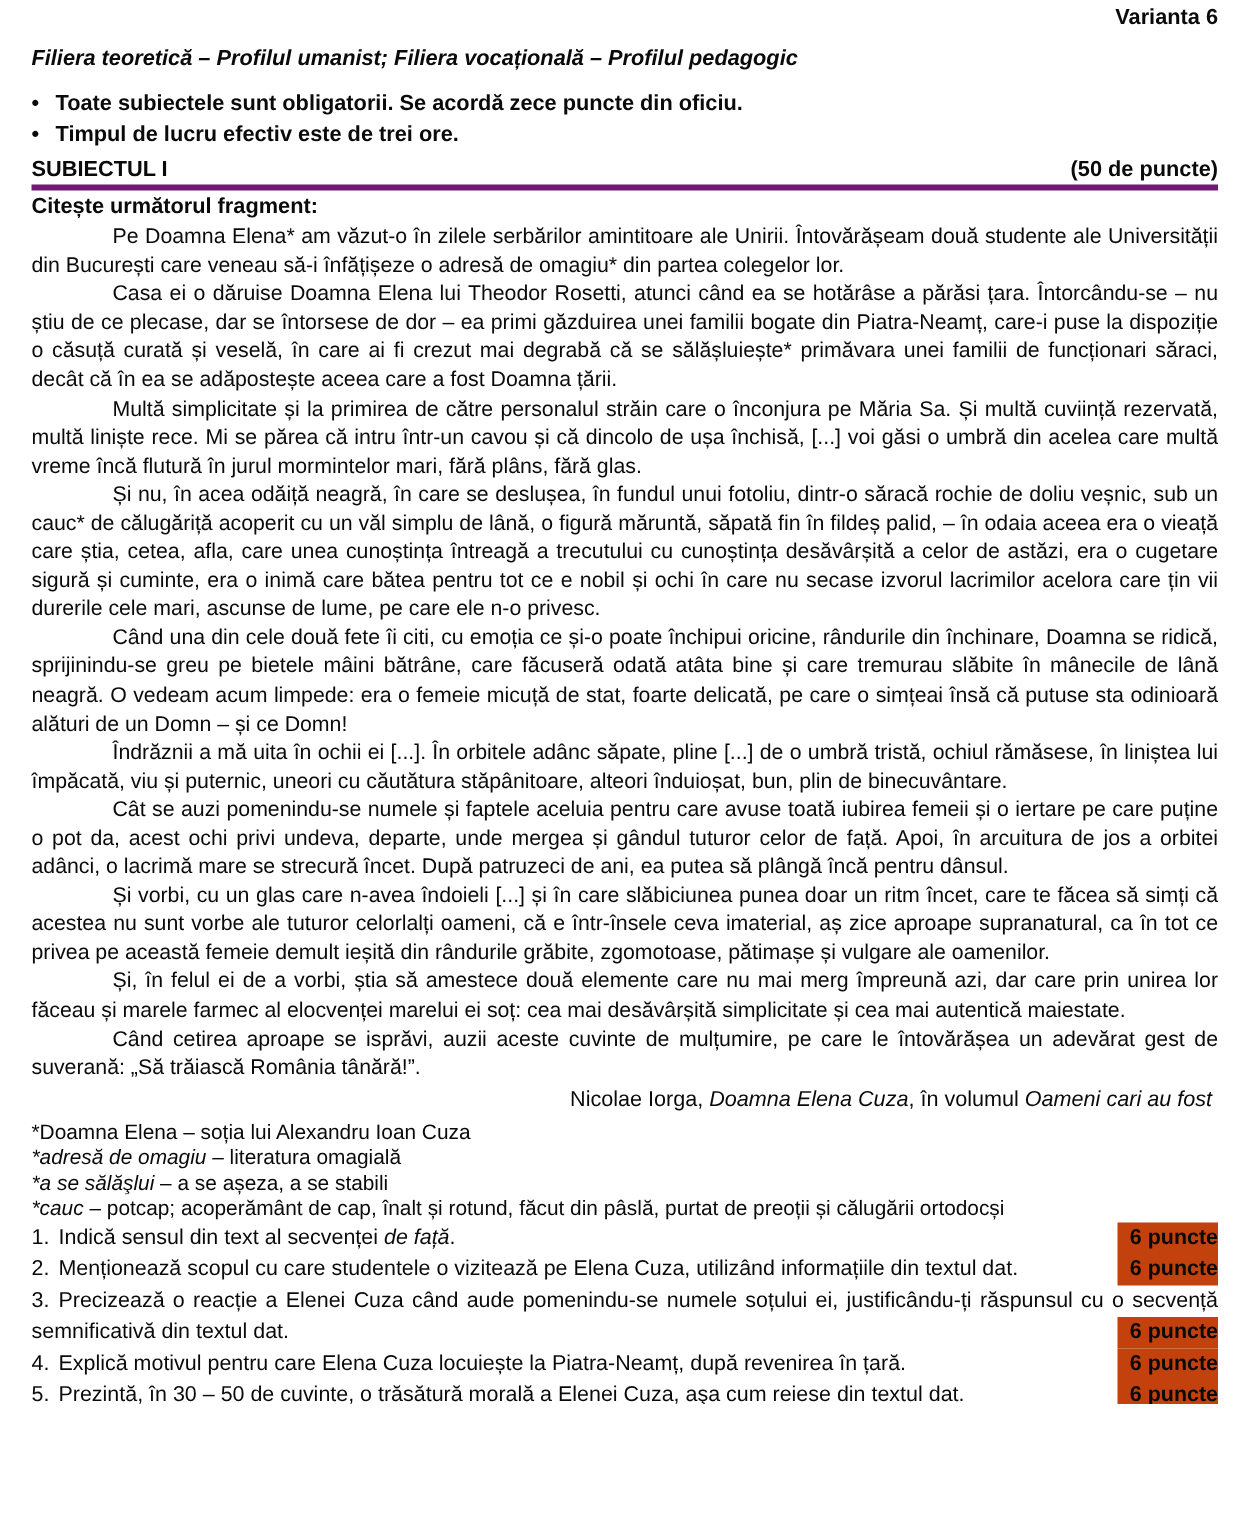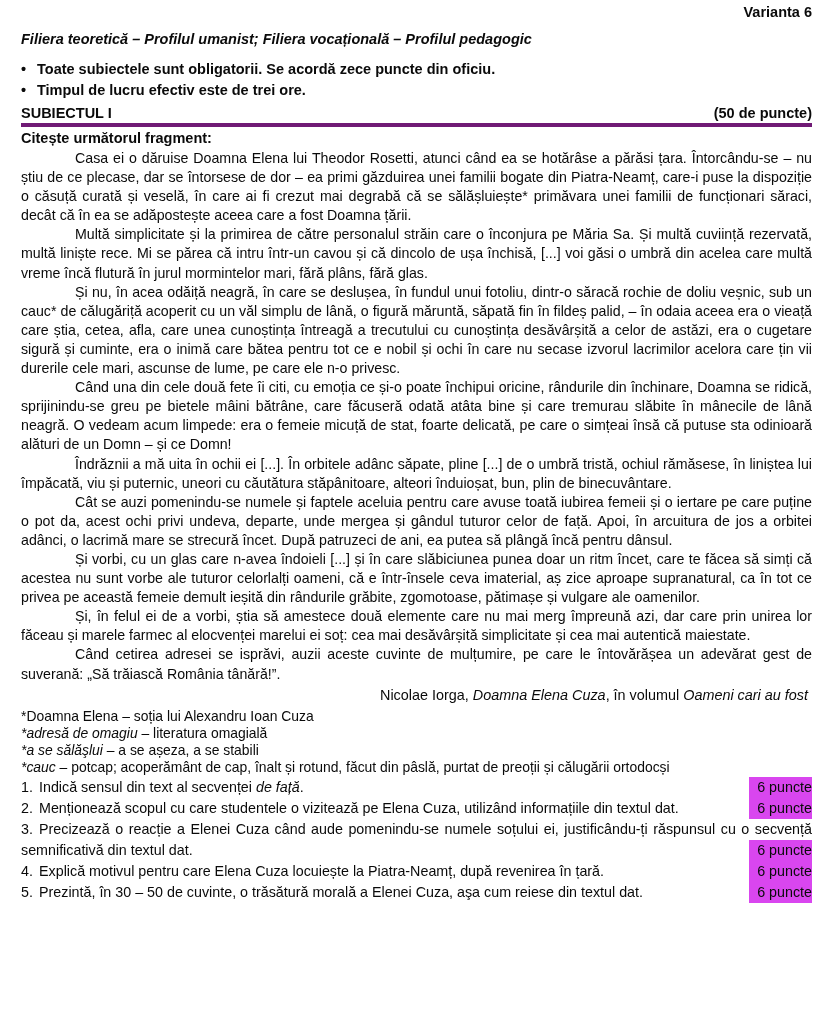--- a/index.html
+++ b/index.html
@@ -87,22 +87,22 @@
     position: relative;
     font-size: 14.3px;
     line-height: 21px;
     text-align: justify;
     padding-right: 0;
   }
   .q-number { display: inline-block; min-width: 18px; }
   .q-points {
     position: absolute;
     right: 0; bottom: 0;
-    font-weight: normal;
-    background: #d946ef;
+    font-weight: bold;
+    background: #c2410c;
     padding-left: 8px;
   }
   .q-wrap { display: block; padding-right: 70px; }
   .q-wrap.no-pad { padding-right: 70px; }
   .footer {
     position: absolute;
     left: 21px; right: 21px; top: 981px;
   }
   .footer-rule { border-top: 1.5px solid #000; margin-bottom: 3px; }
   .footer-row {
@@ -138,29 +138,30 @@
   </div>
 
   <div class="subject-row">
     <span>SUBIECTUL I</span>
     <span>(50 de puncte)</span>
   </div>
 
   <div class="read-prompt">Citește următorul fragment:</div>
 
   <div class="fragment">
+    <p>Pe Doamna Elena* am văzut-o în zilele serbărilor amintitoare ale Unirii. Întovărășeam două studente ale Universității din București care veneau să-i înfățișeze o adresă de omagiu* din partea colegelor lor.</p>
     <p>Casa ei o dăruise Doamna Elena lui Theodor Rosetti, atunci când ea se hotărâse a părăsi țara. Întorcându-se – nu știu de ce plecase, dar se întorsese de dor – ea primi găzduirea unei familii bogate din Piatra-Neamț, care-i puse la dispoziție o căsuță curată și veselă, în care ai fi crezut mai degrabă că se sălășluiește* primăvara unei familii de funcționari săraci, decât că în ea se adăpostește aceea care a fost Doamna țării.</p>
     <p>Multă simplicitate și la primirea de către personalul străin care o înconjura pe Măria Sa. Și multă cuviință rezervată, multă liniște rece. Mi se părea că intru într-un cavou și că dincolo de ușa închisă, [...] voi găsi o umbră din acelea care multă vreme încă flutură în jurul mormintelor mari, fără plâns, fără glas.</p>
     <p>Și nu, în acea odăiță neagră, în care se deslușea, în fundul unui fotoliu, dintr-o săracă rochie de doliu veșnic, sub un cauc* de călugăriță acoperit cu un văl simplu de lână, o figură măruntă, săpată fin în fildeș palid, – în odaia aceea era o vieață care știa, cetea, afla, care unea cunoștința întreagă a trecutului cu cunoștința desăvârșită a celor de astăzi, era o cugetare sigură și cuminte, era o inimă care bătea pentru tot ce e nobil și ochi în care nu secase izvorul lacrimilor acelora care țin vii durerile cele mari, ascunse de lume, pe care ele n-o privesc.</p>
     <p>Când una din cele două fete îi citi, cu emoția ce și-o poate închipui oricine, rândurile din închinare, Doamna se ridică, sprijinindu-se greu pe bietele mâini bătrâne, care făcuseră odată atâta bine și care tremurau slăbite în mânecile de lână neagră. O vedeam acum limpede: era o femeie micuță de stat, foarte delicată, pe care o simțeai însă că putuse sta odinioară alături de un Domn – și ce Domn!</p>
     <p>Îndrăznii a mă uita în ochii ei [...]. În orbitele adânc săpate, pline [...] de o umbră tristă, ochiul rămăsese, în liniștea lui împăcată, viu și puternic, uneori cu căutătura stăpânitoare, alteori înduioșat, bun, plin de binecuvântare.</p>
     <p>Cât se auzi pomenindu-se numele și faptele aceluia pentru care avuse toată iubirea femeii și o iertare pe care puține o pot da, acest ochi privi undeva, departe, unde mergea și gândul tuturor celor de față. Apoi, în arcuitura de jos a orbitei adânci, o lacrimă mare se strecură încet. După patruzeci de ani, ea putea să plângă încă pentru dânsul.</p>
     <p>Și vorbi, cu un glas care n-avea îndoieli [...] și în care slăbiciunea punea doar un ritm încet, care te făcea să simți că acestea nu sunt vorbe ale tuturor celorlalți oameni, că e într-însele ceva imaterial, aș zice aproape supranatural, ca în tot ce privea pe această femeie demult ieșită din rândurile grăbite, zgomotoase, pătimașe și vulgare ale oamenilor.</p>
     <p>Și, în felul ei de a vorbi, știa să amestece două elemente care nu mai merg împreună azi, dar care prin unirea lor făceau și marele farmec al elocvenței marelui ei soț: cea mai desăvârșită simplicitate și cea mai autentică maiestate.</p>
-    <p>Când cetirea adresei se isprăvi, auzii aceste cuvinte de mulțumire, pe care le întovărășea un adevărat gest de suverană: „Să trăiască România tânără!”.</p>
+    <p>Când cetirea aproape se isprăvi, auzii aceste cuvinte de mulțumire, pe care le întovărășea un adevărat gest de suverană: „Să trăiască România tânără!”.</p>
   </div>
 
   <div class="attribution">
     <span>Nicolae Iorga, </span><span class="it">Doamna Elena Cuza</span><span>, în volumul </span><span class="it">Oameni cari au fost</span>
   </div>
 
   <div class="footnotes">
     <div class="footnote-row">
       <span>*Doamna Elena</span><span> – soția lui Alexandru Ioan Cuza</span>
     </div>

